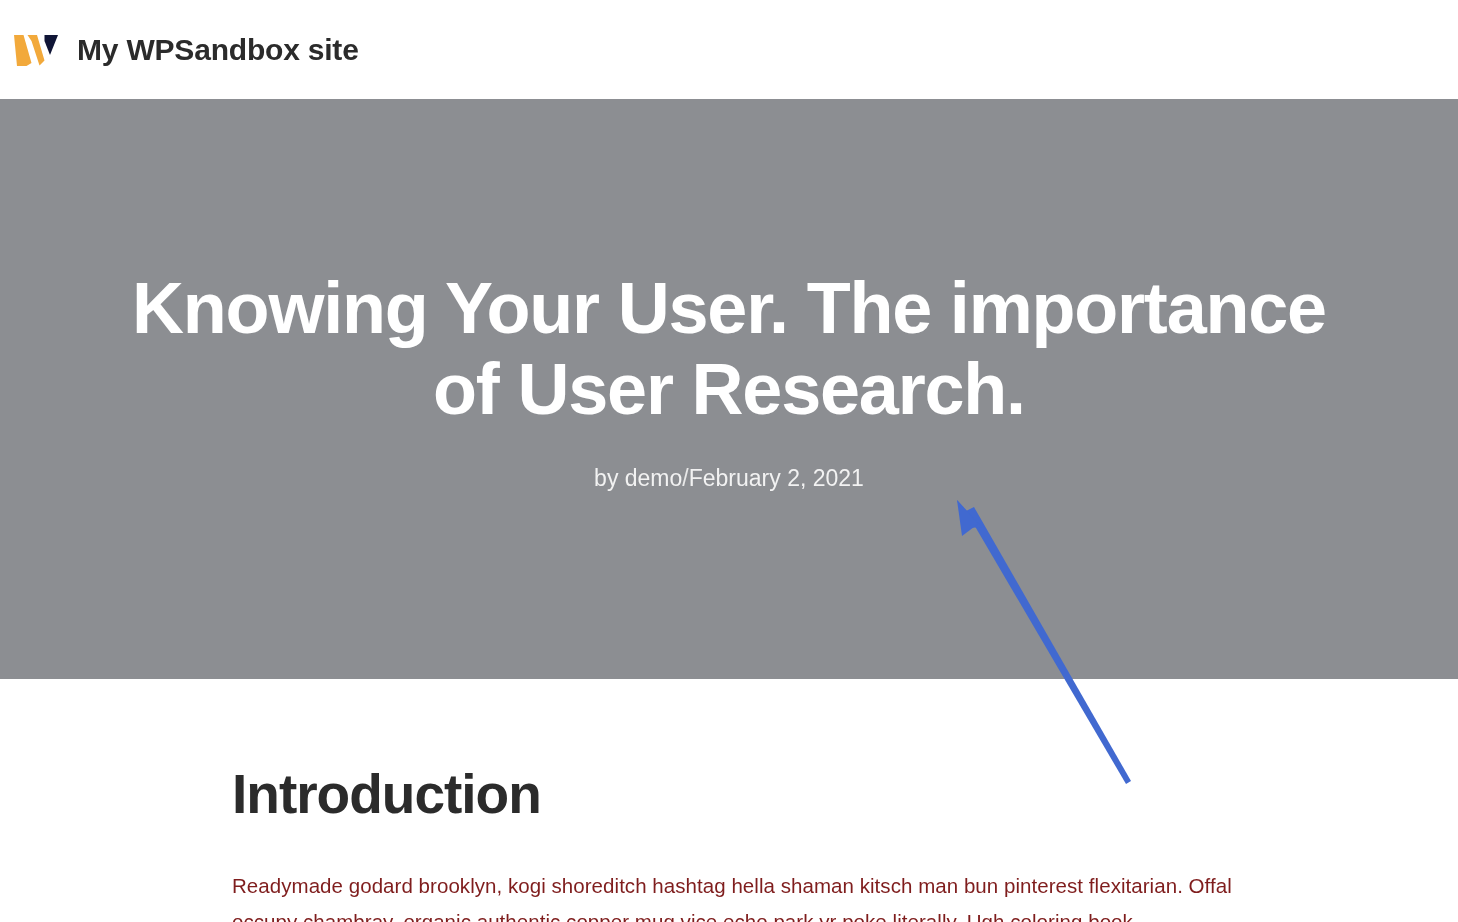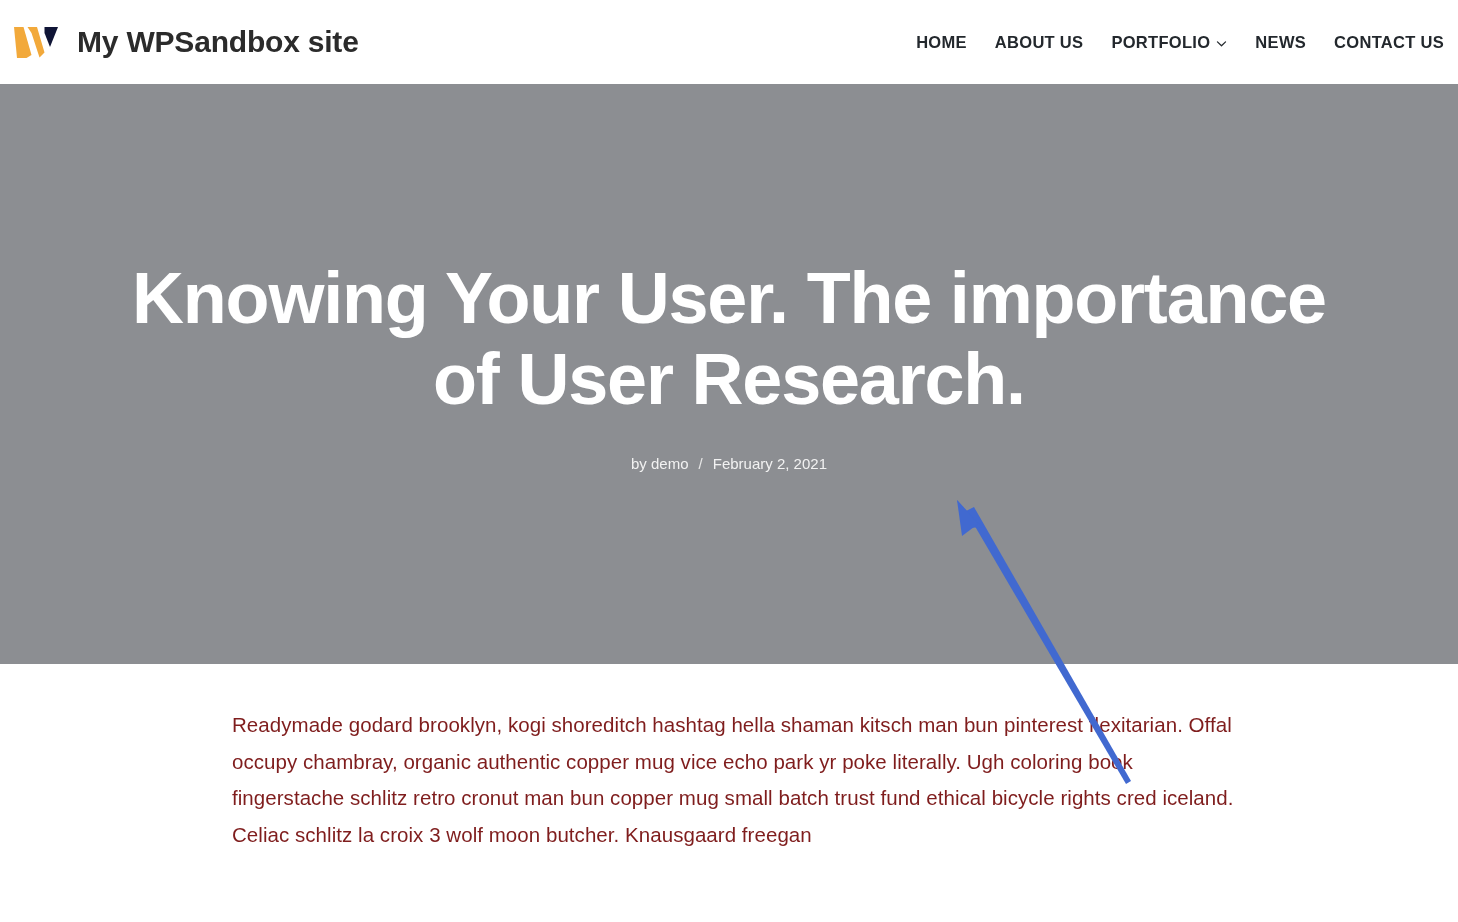--- a/index.html
+++ b/index.html
@@ -11,21 +11,21 @@
   }
 
   body {
     font-family: "Liberation Sans", sans-serif;
     background: #ffffff;
     position: relative;
   }
 
   
   .site-header {
-    height: 84px;
+    height: 99px;
     background: #ffffff;
     display: flex;
     align-items: center;
     justify-content: space-between;
     padding: 0 14px 0 14px;
     position: relative;
     z-index: 5;
   }
 
   .brand {
@@ -98,25 +98,25 @@
     font-weight: bold;
     color: #ffffff;
     text-align: center;
     letter-spacing: -1.2px;
     max-width: 1250px;
     margin-top: -18px;
   }
 
   .hero-meta {
     margin-top: 36px;
-    font-size: 15px;
+    font-size: 23px;
     color: #f2f2f2;
     display: flex;
     align-items: center;
-    gap: 10px;
+    gap: 0;
     font-weight: normal;
   }
   .hero-meta .sep { color: #e8e8e8; }
 
   
   .content {
     padding: 0 0 0 0;
     background: #ffffff;
   }
 
@@ -161,54 +161,35 @@
 
   <a class="brand" href="#">
     <svg class="brand-logo" viewBox="0 0 47 34">
       <polygon points="0,2 9.5,2 17.5,30 12.5,33 3,33" fill="#F2A93B"></polygon>
       <polygon points="13.5,2 23,2 30.5,27.5 25.5,32.5 17.5,8" fill="#F2A93B"></polygon>
       <polygon points="30.5,2 44,2 36,22 30.5,8" fill="#101536"></polygon>
     </svg>
     <span class="brand-title">My WPSandbox site</span>
   </a>
 
-  <nav class="main-nav">
-    <a class="nav-item" href="#">
-      <span>HOME</span>
-    </a>
-    <a class="nav-item" href="#">
-      <span>ABOUT US</span>
-    </a>
-    <a class="nav-item" href="#">
-      <span>PORTFOLIO</span>
-      <svg class="chevron" viewBox="0 0 12 12">
-        <path d="M1.6 4.2 L6 8.4 L10.4 4.2" fill="none" stroke="#23282d" stroke-width="1.4" stroke-linecap="round" stroke-linejoin="round"></path>
-      </svg>
-    </a>
-    <a class="nav-item" href="#">
-      <span>NEWS</span>
-    </a>
-    <a class="nav-item" href="#">
-      <span>CONTACT US</span>
-    </a>
-  </nav>
 
 </header>
 
 <section class="hero">
   <h1 class="hero-title">Knowing Your User. The importance of User Research.</h1>
   <div class="hero-meta">
     <span><span>by</span>&nbsp;<span>demo</span></span>
     <span class="sep">/</span>
     <span>February 2, 2021</span>
   </div>
 </section>
 
 <main class="content">
   <div class="content-inner">
+    <h2 class="section-heading">Introduction</h2>
     <p class="body-paragraph">Readymade godard brooklyn, kogi shoreditch hashtag hella shaman kitsch man bun pinterest flexitarian. Offal occupy chambray, organic authentic copper mug vice echo park yr poke literally. Ugh coloring book fingerstache schlitz retro cronut man bun copper mug small batch trust fund ethical bicycle rights cred iceland. Celiac schlitz la croix 3 wolf moon butcher. Knausgaard freegan</p>
   </div>
 </main>
 
 <svg class="annotation-arrow" viewBox="0 0 1458 922">
   <path d="M 1126 784 L 966 511 L 974 507 L 1131 781 Z" fill="#4169d0"></path>
   <path d="M 957 500 L 982 527 L 969 528 L 965 523 Z" fill="#4169d0"></path>
   <path d="M 957 500 L 962 536 L 978 524 Z" fill="#4169d0"></path>
 </svg>
 

